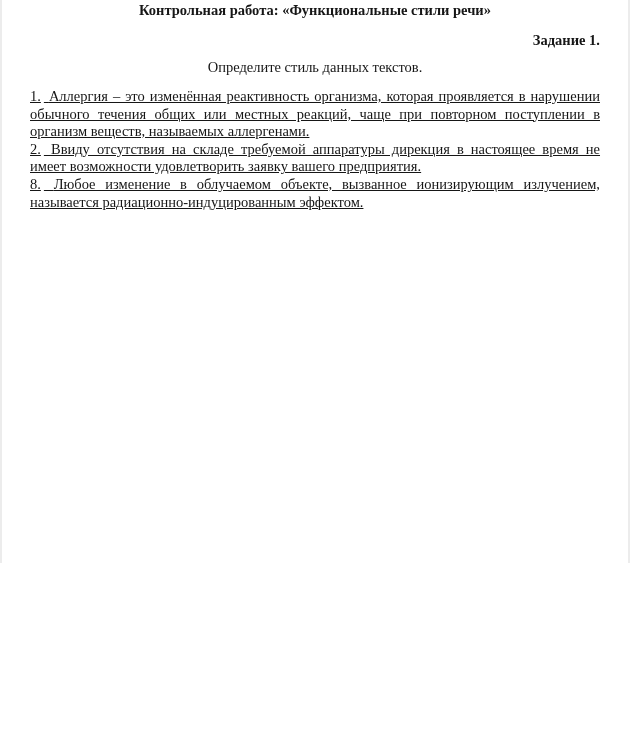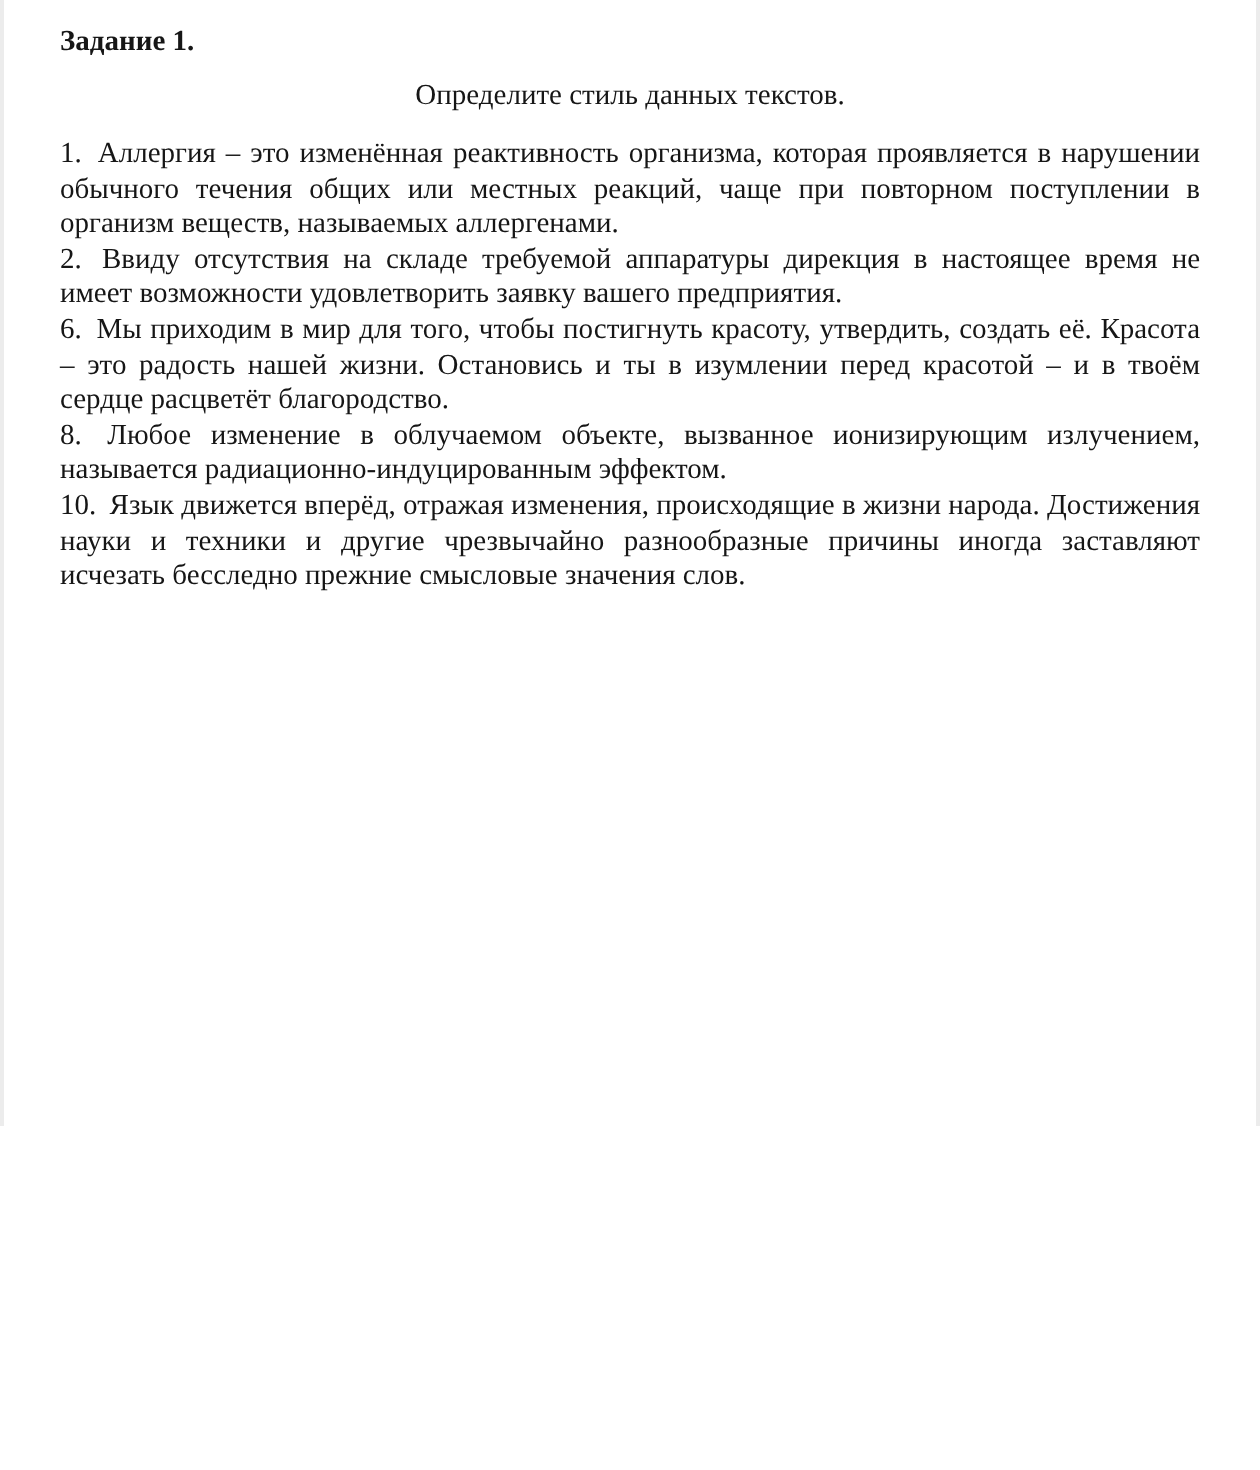--- a/index.html
+++ b/index.html
@@ -39,55 +39,55 @@
     font-size: 14.5px;
     line-height: 17px;
     font-weight: bold;
     text-align: center;
   }
   .task {
     margin: 13px 0 0 0;
     font-size: 14.5px;
     line-height: 17px;
     font-weight: bold;
-    text-align: left;
+    text-align: right;
   }
   .instruction {
     margin: 10px 0 0 0;
     font-size: 14.5px;
     line-height: 17px;
     text-align: center;
   }
   .body-text {
     margin-top: 12px;
   }
   .para {
     margin: 0;
     font-size: 14.5px;
     line-height: 17.6px;
     text-align: justify;
+    text-decoration: underline;
   }
   .para .num {
     padding-right: 3px;
   }
 </style>
 </head>
 <body>
 
 <div class="page">
   <div class="scan-area"></div>
   <div class="content">
 
+    <h1 class="title">Контрольная работа: «Функциональные стили речи»</h1>
 
     <p class="task">Задание 1.</p>
 
     <p class="instruction">Определите стиль данных текстов.</p>
 
     <div class="body-text">
       <p class="para"><span class="num">1.</span> <span>Аллергия – это изменённая реактивность организма, которая проявляется в нарушении обычного течения общих или местных реакций, чаще при повторном поступлении в организм веществ, называемых аллергенами.</span></p>
       <p class="para"><span class="num">2.</span> <span>Ввиду отсутствия на складе требуемой аппаратуры дирекция в настоящее время не имеет возможности удовлетворить заявку вашего предприятия.</span></p>
-      <p class="para"><span class="num">6.</span> <span>Мы приходим в мир для того, чтобы постигнуть красоту, утвердить, создать её. Красота – это радость нашей жизни. Остановись и ты в изумлении перед красотой – и в твоём сердце расцветёт благородство.</span></p>
       <p class="para"><span class="num">8.</span> <span>Любое изменение в облучаемом объекте, вызванное ионизирующим излучением, называется радиационно-индуцированным эффектом.</span></p>
-      <p class="para"><span class="num">10.</span> <span>Язык движется вперёд, отражая изменения, происходящие в жизни народа. Достижения науки и техники и другие чрезвычайно разнообразные причины иногда заставляют исчезать бесследно прежние смысловые значения слов.</span></p>
     </div>
 
   </div>
 </div>
 
 </body></html>

